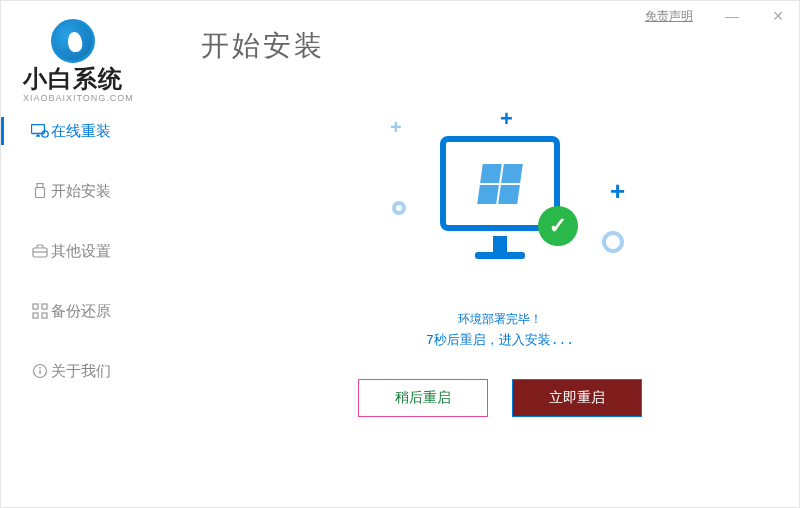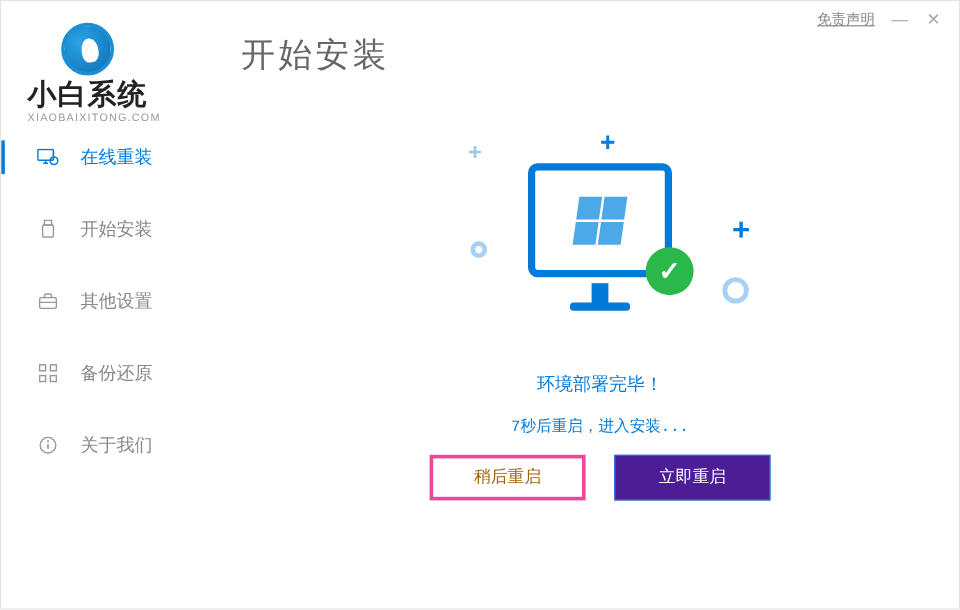--- a/index.html
+++ b/index.html
@@ -11,21 +11,21 @@
   overflow: hidden;
   position: relative;
   border: 1px solid #e5e5e5;
 }
 .titlebar {
   position: absolute;
   top: 0; right: 0;
   height: 30px;
   display: flex;
   align-items: center;
-  gap: 14px;
+  gap: 32px;
   padding: 0 14px;
 }
 .titlebar a { color: #888; text-decoration: underline; font-size: 12px; cursor: pointer; }
 .titlebar .winbtn { color: #aaa; font-size: 14px; cursor: pointer; width: 14px; text-align: center; }
 .header {
   position: absolute;
   top: 18px; left: 22px;
   display: flex;
   align-items: center;
   flex-direction: column;
@@ -60,21 +60,21 @@
 .sidebar {
   position: absolute;
   top: 100px; left: 0;
   width: 180px;
 }
 .side-item {
   display: flex;
   align-items: center;
   height: 60px;
   padding-left: 30px;
-  gap: 18px;
+  gap: 2px;
   color: #888;
   font-size: 15px;
   cursor: pointer;
   position: relative;
 }
 .side-item.active { color: #017ad9; }
 .side-item.active::before {
   content: "";
   position: absolute;
   left: 0; top: 16px; bottom: 16px;
@@ -113,35 +113,35 @@
   display: flex; align-items: center; justify-content: center;
   color: #fff; font-size: 22px; font-weight: bold;
 }
 .deco-plus { position: absolute; color: #017ad9; font-weight: bold; }
 .deco-circle { position: absolute; border: 4px solid #017ad9; border-radius: 50%; opacity: 0.35; }
 .status-text {
   position: absolute;
   top: 230px; left: 0; right: 0;
   text-align: center;
 }
-.status-1 { color: #017ad9; font-size: 15px; margin-bottom: 16px; }
+.status-1 { color: #017ad9; font-size: 12px; margin-bottom: 3px; }
 .status-2 { color: #017ad9; font-size: 13px; font-family: Liberation Mono, monospace; }
 .buttons {
   position: absolute;
   top: 298px; left: 0; right: 0;
   display: flex; justify-content: center; gap: 24px;
 }
 .btn {
   width: 130px; height: 38px;
   display: flex; align-items: center; justify-content: center;
   font-size: 14px;
   cursor: pointer;
 }
-.btn-outline { border: 3px solid #ec4899; color: #a16207; background: #fff; }
-.btn-primary { background: #4c1d95; color: #fff; border: 1px solid #017ad9; }
+.btn-outline { border: 1px solid #ec4899; color: #15803d; background: #fff; }
+.btn-primary { background: #7f1d1d; color: #fff; border: 1px solid #017ad9; }
 </style>
 </head>
 <body>
 
 <div class="titlebar">
   <a>免责声明</a>
   <span class="winbtn">—</span>
   <span class="winbtn">✕</span>
 </div>
 

